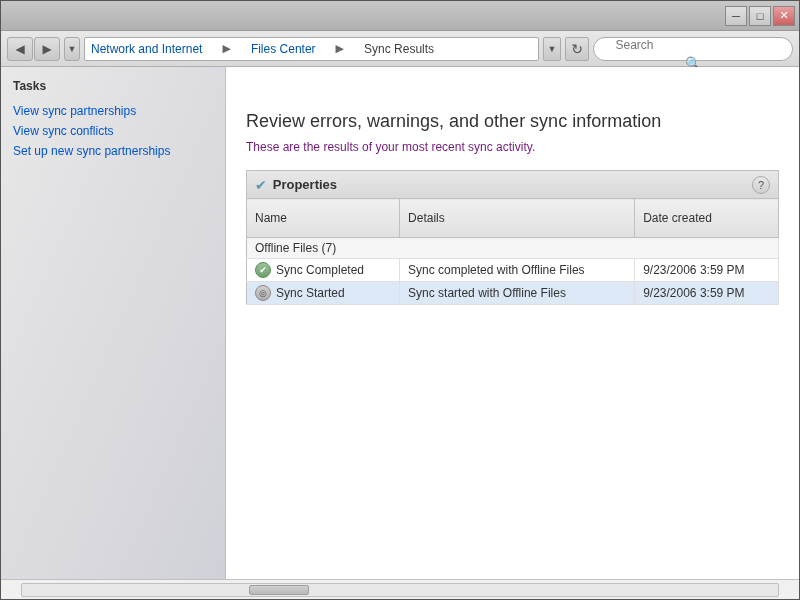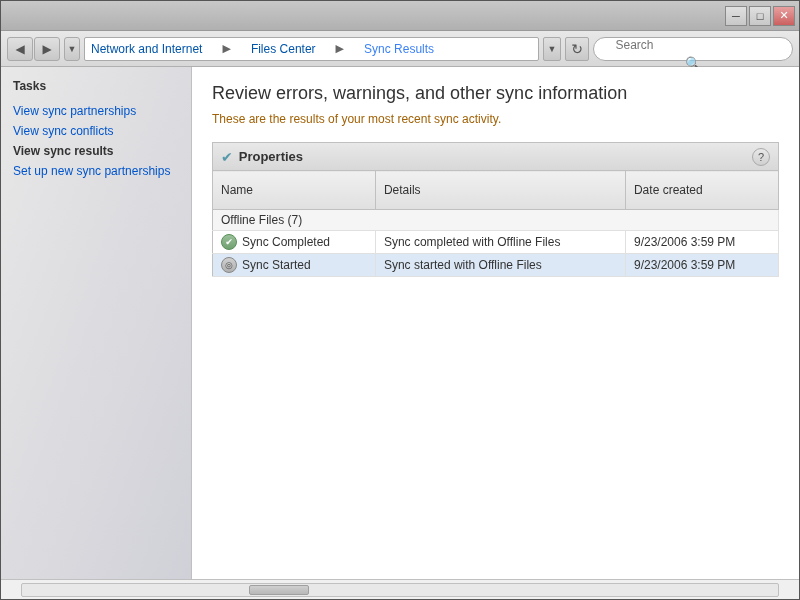--- a/index.html
+++ b/index.html
@@ -105,21 +105,21 @@
       color: #666;
       font-size: 11px;
     }
 
     .address-path .crumb {
       color: #0055aa;
       cursor: pointer;
     }
 
     .address-path .crumb.active {
-      color: #3b82f6;
+      color: #404040;
       font-weight: normal;
     }
 
     .address-dropdown {
       width: 18px;
       height: 24px;
       background: linear-gradient(to bottom, #e0e0e0, #c8c8c8);
       border: 1px solid #aaa;
       border-radius: 2px;
       cursor: pointer;
@@ -175,21 +175,21 @@
     
     .main-area {
       flex: 1;
       display: flex;
       background: #fff;
       overflow: hidden;
     }
 
     
     .sidebar {
-      width: 191px;
+      width: 225px;
       background: linear-gradient(to bottom right, #e8e8e8, #d0d0d8);
       border-right: 1px solid #c0c0c0;
       padding: 12px 8px;
       flex-shrink: 0;
     }
 
     .sidebar-section-title {
       font-size: 12px;
       font-weight: bold;
       color: #333;
@@ -219,25 +219,26 @@
       padding: 16px 20px 10px 20px;
       overflow-y: auto;
       background: #fff;
     }
 
     .page-title {
       font-size: 18px;
       font-weight: 300;
       color: #333;
       margin-bottom: 8px;
+      margin-top: 28px;
     }
 
     .page-subtitle {
       font-size: 12px;
-      color: #a16207;
+      color: #701a75;
       margin-bottom: 16px;
     }
 
     
     .properties-header {
       background: linear-gradient(to bottom, #e8e8e8, #d8d8d8);
       border: 1px solid #c0c0c0;
       border-bottom: none;
       display: flex;
       align-items: center;
@@ -407,21 +408,20 @@
       <span class="search-icon-btn">🔍</span>
     </div>
   </div>
 
   <div class="main-area">
 
     <div class="sidebar">
       <div class="sidebar-section-title">Tasks</div>
       <a class="sidebar-link">View sync partnerships</a>
       <a class="sidebar-link">View sync conflicts</a>
-      <a class="sidebar-link active">View sync results</a>
       <a class="sidebar-link">Set up new sync partnerships</a>
     </div>
 
     <div class="content-pane">
       <div class="page-title">Review errors, warnings, and other sync information</div>
       <div class="page-subtitle">These are the results of your most recent sync activity.</div>
 
       <div class="properties-header">
         <div class="properties-header-left">
           <span class="check-icon">✔</span>

